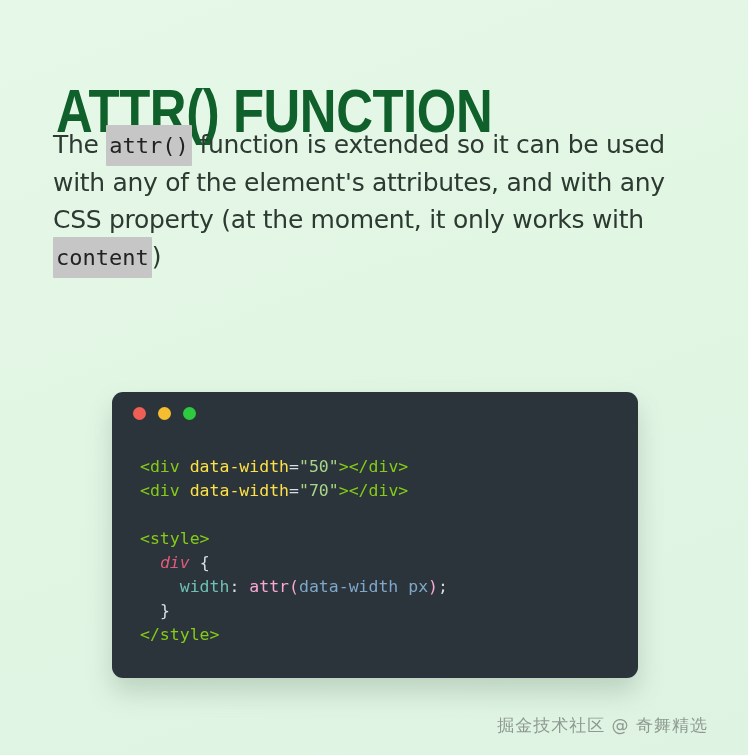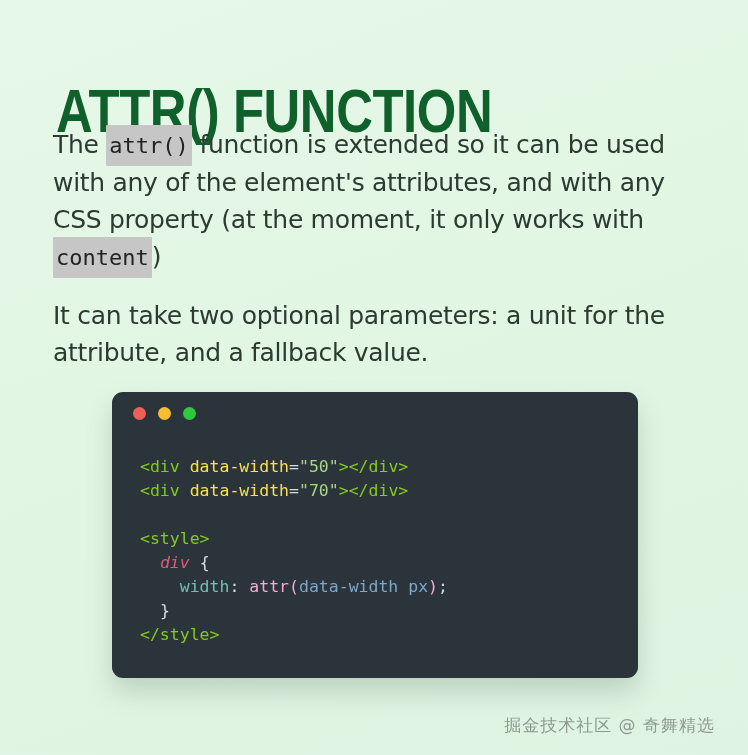--- a/index.html
+++ b/index.html
@@ -111,41 +111,40 @@
   .t-str   { color: #a8d48a; }
   .t-punc  { color: #d7dde2; }
   .t-sel   { color: #e05b79; font-style: italic; }
   .t-prop  { color: #6fc0b4; margin-top: 9px; }
   .t-func  { color: #f9a8d4; }
   .t-arg   { color: #7fa7c9; }
 
   
   .watermark {
     position: absolute;
-    right: 33px;
+    right: 40px;
     bottom: 18px;
     font-family: "DejaVu Sans", sans-serif;
     font-size: 17px;
     color: #8d9a90;
     letter-spacing: 1px;
     white-space: nowrap;
   }
 </style>
 </head>
 <body>
 
 <div class="page">
 
   <h1 class="title">ATTR() FUNCTION</h1>
 
   <div class="copy">
 
     <p class="para"><span>The </span><span class="code-chip">attr()</span><span> function is extended so it can be used with any of the element's attributes, and with any CSS property (at the moment, it only works with </span><span class="code-chip">content</span><span>)</span></p>
 
-    <p class="para"><span>It can take two optional parameters: a unit for the attribute, and a fallback value.</span></p>
 
   </div>
 
   <div class="code-window">
 
     <div class="titlebar">
       <span class="dot red"></span>
       <span class="dot yellow"></span>
       <span class="dot green"></span>
     </div>

